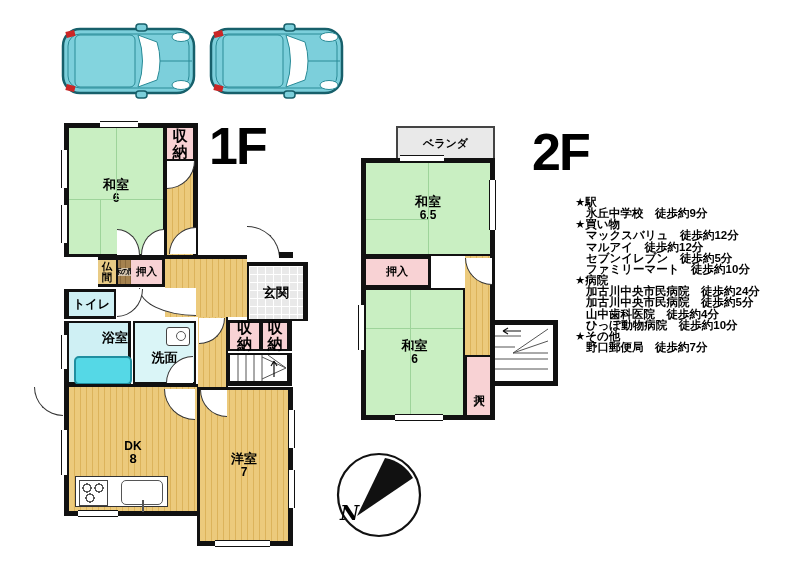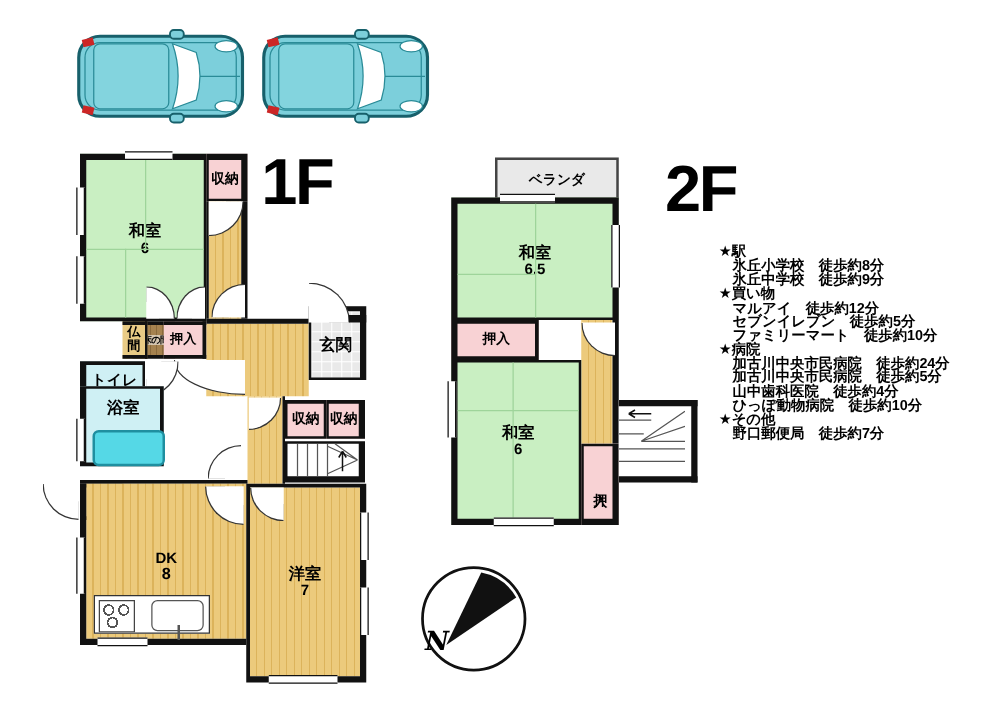--- a/index.html
+++ b/index.html
@@ -14,21 +14,21 @@
   .cyan{background:#cff0f4;}
   .cyan2{background:#daf5f7;}
   .checker{background-color:#e9e9e9;
      background-image:linear-gradient(#ffffff 1px,transparent 1px),linear-gradient(90deg,#ffffff 1px,transparent 1px);
      background-size:8px 8px;}
   .brown{background:repeating-linear-gradient(90deg,#a5824f 0 4px,#8a6a3c 4px 5px);margin-left:42px;}
   .wall{position:absolute;background:#111;}
   .tl{position:absolute;background:#9ed49a;}
   .rname{font-size:13px;}
   .rsize{font-size:12px;}
-  .sm{font-size:11px;}
+  .sm{font-size:15px;}
   .xs{font-size:7.5px;letter-spacing:-0.5px;}
   .floorlabel{position:absolute;font-size:52px;font-weight:bold;letter-spacing:-2px;
               font-family:"Liberation Sans","DejaVu Sans",sans-serif;}
   .arc{position:absolute;background:#fff;box-sizing:border-box;}
   .arc-br{border-bottom-right-radius:100% 100%;border-right:1.5px solid #333;border-bottom:1.5px solid #333;}
   .arc-bl{border-bottom-left-radius:100% 100%;border-left:1.5px solid #333;border-bottom:1.5px solid #333;}
   .arc-tr{border-top-right-radius:100% 100%;border-top:1.5px solid #333;border-right:1.5px solid #333;}
   .arc-tl{border-top-left-radius:100% 100%;border-top:1.5px solid #333;border-left:1.5px solid #333;}
   .win-h{position:absolute;background:#fff;border-top:1.5px solid #111;border-bottom:1.5px solid #111;box-sizing:border-box;}
   .win-v{position:absolute;background:#fff;border-left:1.5px solid #111;border-right:1.5px solid #111;box-sizing:border-box;}
@@ -116,28 +116,32 @@
   </div>
   <div class="room pink" style="left:131px;top:257px;width:34px;height:30px;border:3px solid #111;border-left-width:0;">
     <span class="sm" style="font-size:10.5px;">押入</span>
   </div>
 
   <div class="room cyan" style="left:64px;top:289px;width:52px;height:30px;border:3px solid #111;border-left-width:5px;border-right-width:2px;">
     <span class="rname" style="font-size:12px;">トイレ</span>
   </div>
   <div class="arc arc-br" style="left:117px;top:289px;width:26px;height:28px;"></div>
 
-  <div class="room cyan" style="left:64px;top:309px;width:67px;height:64px;border:3px solid #111;border-left-width:5px;border-top-width:2px;justify-content:flex-start;">
+  <div class="room cyan" style="left:64px;top:321px;width:67px;height:64px;border:3px solid #111;border-left-width:5px;border-top-width:2px;justify-content:flex-start;align-items:flex-end;">
     <span class="rname" style="margin-top:8px;">浴室</span>
     <div class="tub" style="left:5px;top:33px;width:54px;height:25px;"></div>
   </div>
 
+  <div class="room cyan2" style="left:133px;top:321px;width:63px;height:64px;border:2px solid #111;border-bottom-width:3px;">
+    <div class="sinkicon" style="right:4px;top:4px;"></div>
+    <span class="rname" style="margin-top:10px;">洗面</span>
+  </div>
   <div class="arc arc-tl" style="left:166px;top:356px;width:27px;height:27px;"></div>
 
-  <div class="room checker" style="left:247px;top:245px;width:46px;height:59px;border:2px solid #111;border-top-width:4px;border-right-width:5px;">
+  <div class="room checker" style="left:247px;top:262px;width:61px;height:59px;border:2px solid #111;border-top-width:4px;border-right-width:5px;">
     <span class="rname">玄関</span>
   </div>
   <div class="arc arc-tr" style="left:247px;top:226px;width:33px;height:32px;"></div>
   <div class="wall" style="left:279px;top:252px;width:14px;height:6px;"></div>
 
   <div class="room tan" style="left:198px;top:317px;width:30px;height:70px;border-right:2px solid #111;"></div>
   <div class="arc arc-br" style="left:199px;top:318px;width:26px;height:26px;"></div>
 
   <div class="room pink" style="left:228px;top:320px;width:33px;height:31px;border:2px solid #111;border-top-width:3px;">
     <span class="sm">収納</span>
@@ -230,23 +234,23 @@
   <div class="win-h" style="left:395px;top:414px;width:48px;height:7px;"></div>
 
   <svg style="position:absolute;left:333px;top:449px;" width="92" height="92" viewBox="0 0 92 92">
     <circle cx="46" cy="46" r="41" fill="#fff" stroke="#111" stroke-width="2.2"></circle>
     <path d="M24,67 L52,9 A41,41 0 0 1 80,29 Z" fill="#111"></path>
   </svg>
   <span class="nlabel" style="left:340px;top:500px;">N</span>
 
   <div class="info">
     <div class="hd">★駅</div>
-    <div class="it">氷丘小学校　徒歩約8分</div>
     <div class="it">氷丘中学校　徒歩約9分</div>
     <div class="hd">★買い物</div>
+    <div class="it">マックスバリュ　徒歩約12分</div>
     <div class="it">マルアイ　徒歩約12分</div>
     <div class="it">セブンイレブン　徒歩約5分</div>
     <div class="it">ファミリーマート　徒歩約10分</div>
     <div class="hd">★病院</div>
     <div class="it">加古川中央市民病院　徒歩約24分</div>
     <div class="it">加古川中央市民病院　徒歩約5分</div>
     <div class="it">山中歯科医院　徒歩約4分</div>
     <div class="it">ひっぽ動物病院　徒歩約10分</div>
     <div class="hd">★その他</div>
     <div class="it">野口郵便局　徒歩約7分</div>

